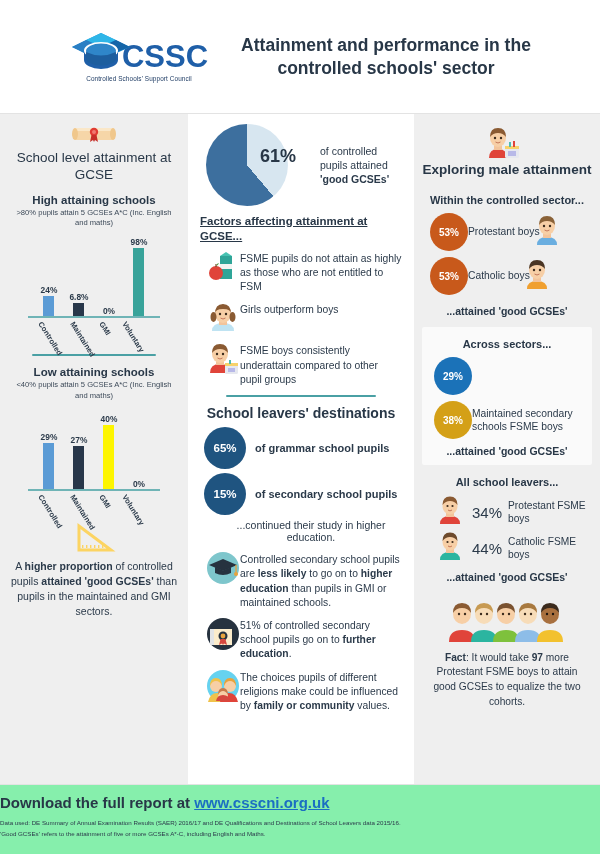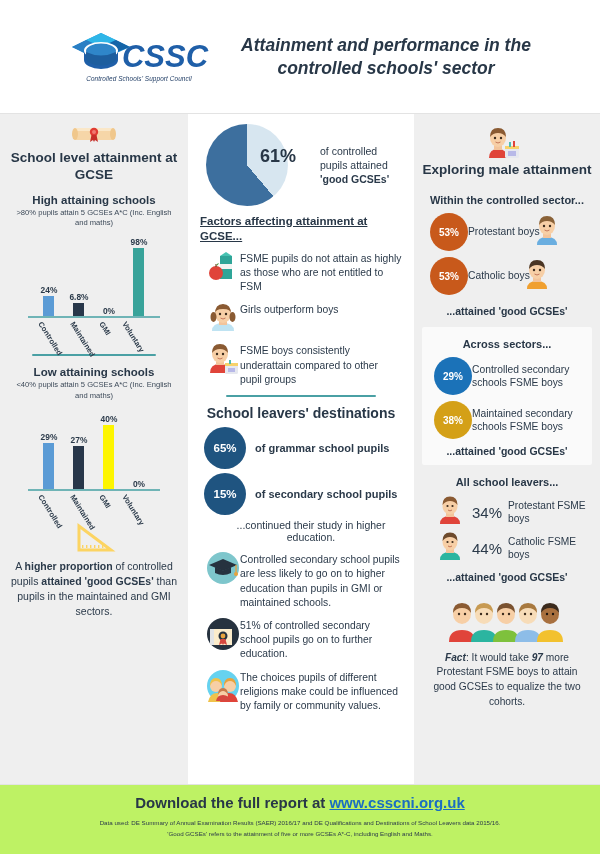--- a/index.html
+++ b/index.html
@@ -18,21 +18,20 @@
   }
 
   
   .header {
     height: 114px;
     background: #ffffff;
     display: flex; align-items: center; justify-content: center;
     gap: 22px;
     border-bottom: 1px solid #e3e3e3;
     flex: 0 0 auto;
-    font-style: italic;
   }
   .logo-wrap { display: flex; flex-direction: column; align-items: center; width: 150px; }
   .logo-row { display: flex; align-items: flex-end; }
   .cap { position: relative; width: 62px; height: 42px; }
   .cap svg { display: block; }
   .logo-text {
     font-size: 31px; font-weight: bold; letter-spacing: 0px;
     color: #1f5fa8; line-height: .9; margin-left: -10px; margin-bottom: 2px;
   }
   .logo-sub { font-size: 6.4px; color: #1f3c64; margin-top: 2px; letter-spacing: .1px; }
@@ -45,21 +44,21 @@
   .body {
     flex: 1 1 auto; display: flex;
     border-bottom: 1px solid #e3e3e3;
     min-height: 0;
   }
   .col-left  { width: 188px; background: #efefef; padding: 8px 10px 6px; }
   .col-mid   { width: 226px; background: #ffffff; padding: 8px 12px 6px; }
   .col-right { width: 186px; background: #efefef; padding: 8px 8px 6px; display:flex; flex-direction:column; }
   .scroll-icon { margin: 2px auto 4px; display:block; }
   .h-section {
-    font-size: 13.5px; font-weight: bold; line-height: 1.25;
+    font-size: 13.5px; font-weight: normal; line-height: 1.25;
     text-align: center; color: #283747; margin-bottom: 10px;
   }
   .h-sub {
     font-size: 11.5px; font-weight: bold; text-align: center;
     color: #283747; margin-bottom: 2px;
   }
   .note {
     font-size: 7.6px; text-align: center; color: #3d4a59; line-height: 1.35;
   }
   .divider {
@@ -96,21 +95,21 @@
   }
   .pie-text { font-size:10.5px; line-height:1.35; color:#2b3a4a; padding-left:26px; }
   .pie-text b { font-weight:bold; }
   .h-mid {
     font-size:11.5px; font-weight:bold; color:#283747; line-height:1.3; margin: 4px 0 6px; text-decoration: underline;
   }
   .h-mid-center { text-align:center; font-size:14px; font-weight:bold; color:#283747; margin: 4px 0 6px; }
   .factor { display:flex; align-items:flex-start; gap:0; margin-bottom:7px; padding-left:6px; }
   .factor .ic { flex: 0 0 auto; width:34px; display:flex; justify-content:center; }
   .factor .tx { font-size:10.3px; line-height:1.38; color:#2b3a4a; padding-top:2px; }
-  .factor .tx b { font-weight:normal;text-align:right; }
+  .factor .tx b { font-weight:bold;text-align:right; }
   .divider-mid { height:2px; background:#4aa0a4; margin:8px 26px 8px; border-radius:1px; }
   .dest-row { display:flex; align-items:center; gap:9px; margin: 4px 0 4px 4px; }
   .dcirc {
     width:42px; height:42px; border-radius:50%; background:#1f5480;
     color:#ffffff; font-size:11.5px; font-weight:bold;
     display:flex; align-items:center; justify-content:center; flex:0 0 auto;
   }
   .dtext { font-size:11px; font-weight:bold; color:#2b3a4a; }
   .dnote { font-size:10.5px; color:#2b3a4a; text-align:center; margin: 2px 0 8px 20px; }
 
@@ -124,24 +123,24 @@
     color:#ffffff; font-size:10px; font-weight:bold;
     display:flex; align-items:center; justify-content:center; flex:0 0 auto;
   }
   .stext { font-size:10.3px; color:#2b3a4a; line-height:1.32; }
   .attained { font-size:10.5px; font-weight:bold; text-align:center; color:#283747; line-height:1.3; margin:4px 0 6px; }
   .card-white { background:#fafafa; border-radius:2px; padding:6px 4px 6px; margin: 2px 0 6px; }
   .leaver-row { display:flex; align-items:center; gap:6px; margin:0 0 2px 16px; }
   .leaver-pct { font-size:15px; font-weight:normal; color:#2b3a4a; }
   .leaver-tx { font-size:10.2px; color:#2b3a4a; line-height:1.3; }
   .fact { font-size:10.2px; line-height:1.45; text-align:center; color:#2b3a4a; padding:0 6px; }
-  .fact b { font-weight:bold;font-style:italic; }
+  .fact b { font-weight:bold; }
 
   
-  .footer { height: 69px; background:#bef264; text-align:center; padding-top:9px; flex:0 0 auto; }
+  .footer { height: 69px; background:#86efac; padding-top:9px; flex:0 0 auto; }
   .foot-title { font-size:15px; font-weight:bold; color:#283747; }
   .foot-link { color:#1b6ec2; text-decoration: underline; font-weight:bold; }
   .foot-note { font-size:6.2px; color:#2b3a4a; line-height:1.7; margin-top:7px; }
 </style>
 </head>
 <body>
 
 <div class="page">
 
   <div class="header">
@@ -451,21 +450,20 @@
           </svg>
         </span>
       </div>
 
       <div class="attained">...attained 'good GCSEs'</div>
 
       <div class="card-white">
         <div class="h-small">Across sectors...</div>
         <div class="stat-row">
           <div class="scirc" style="background:#1b72b8;">29%</div>
-          <div class="stext">Controlled secondary schools FSME boys</div>
         </div>
         <div class="stat-row">
           <div class="scirc" style="background:#d4a017;">38%</div>
           <div class="stext">Maintained secondary schools FSME boys</div>
         </div>
         <div class="attained" style="margin-bottom:0;">...attained 'good GCSEs'</div>
       </div>
 
       <div class="h-small">All school leavers...</div>
 

